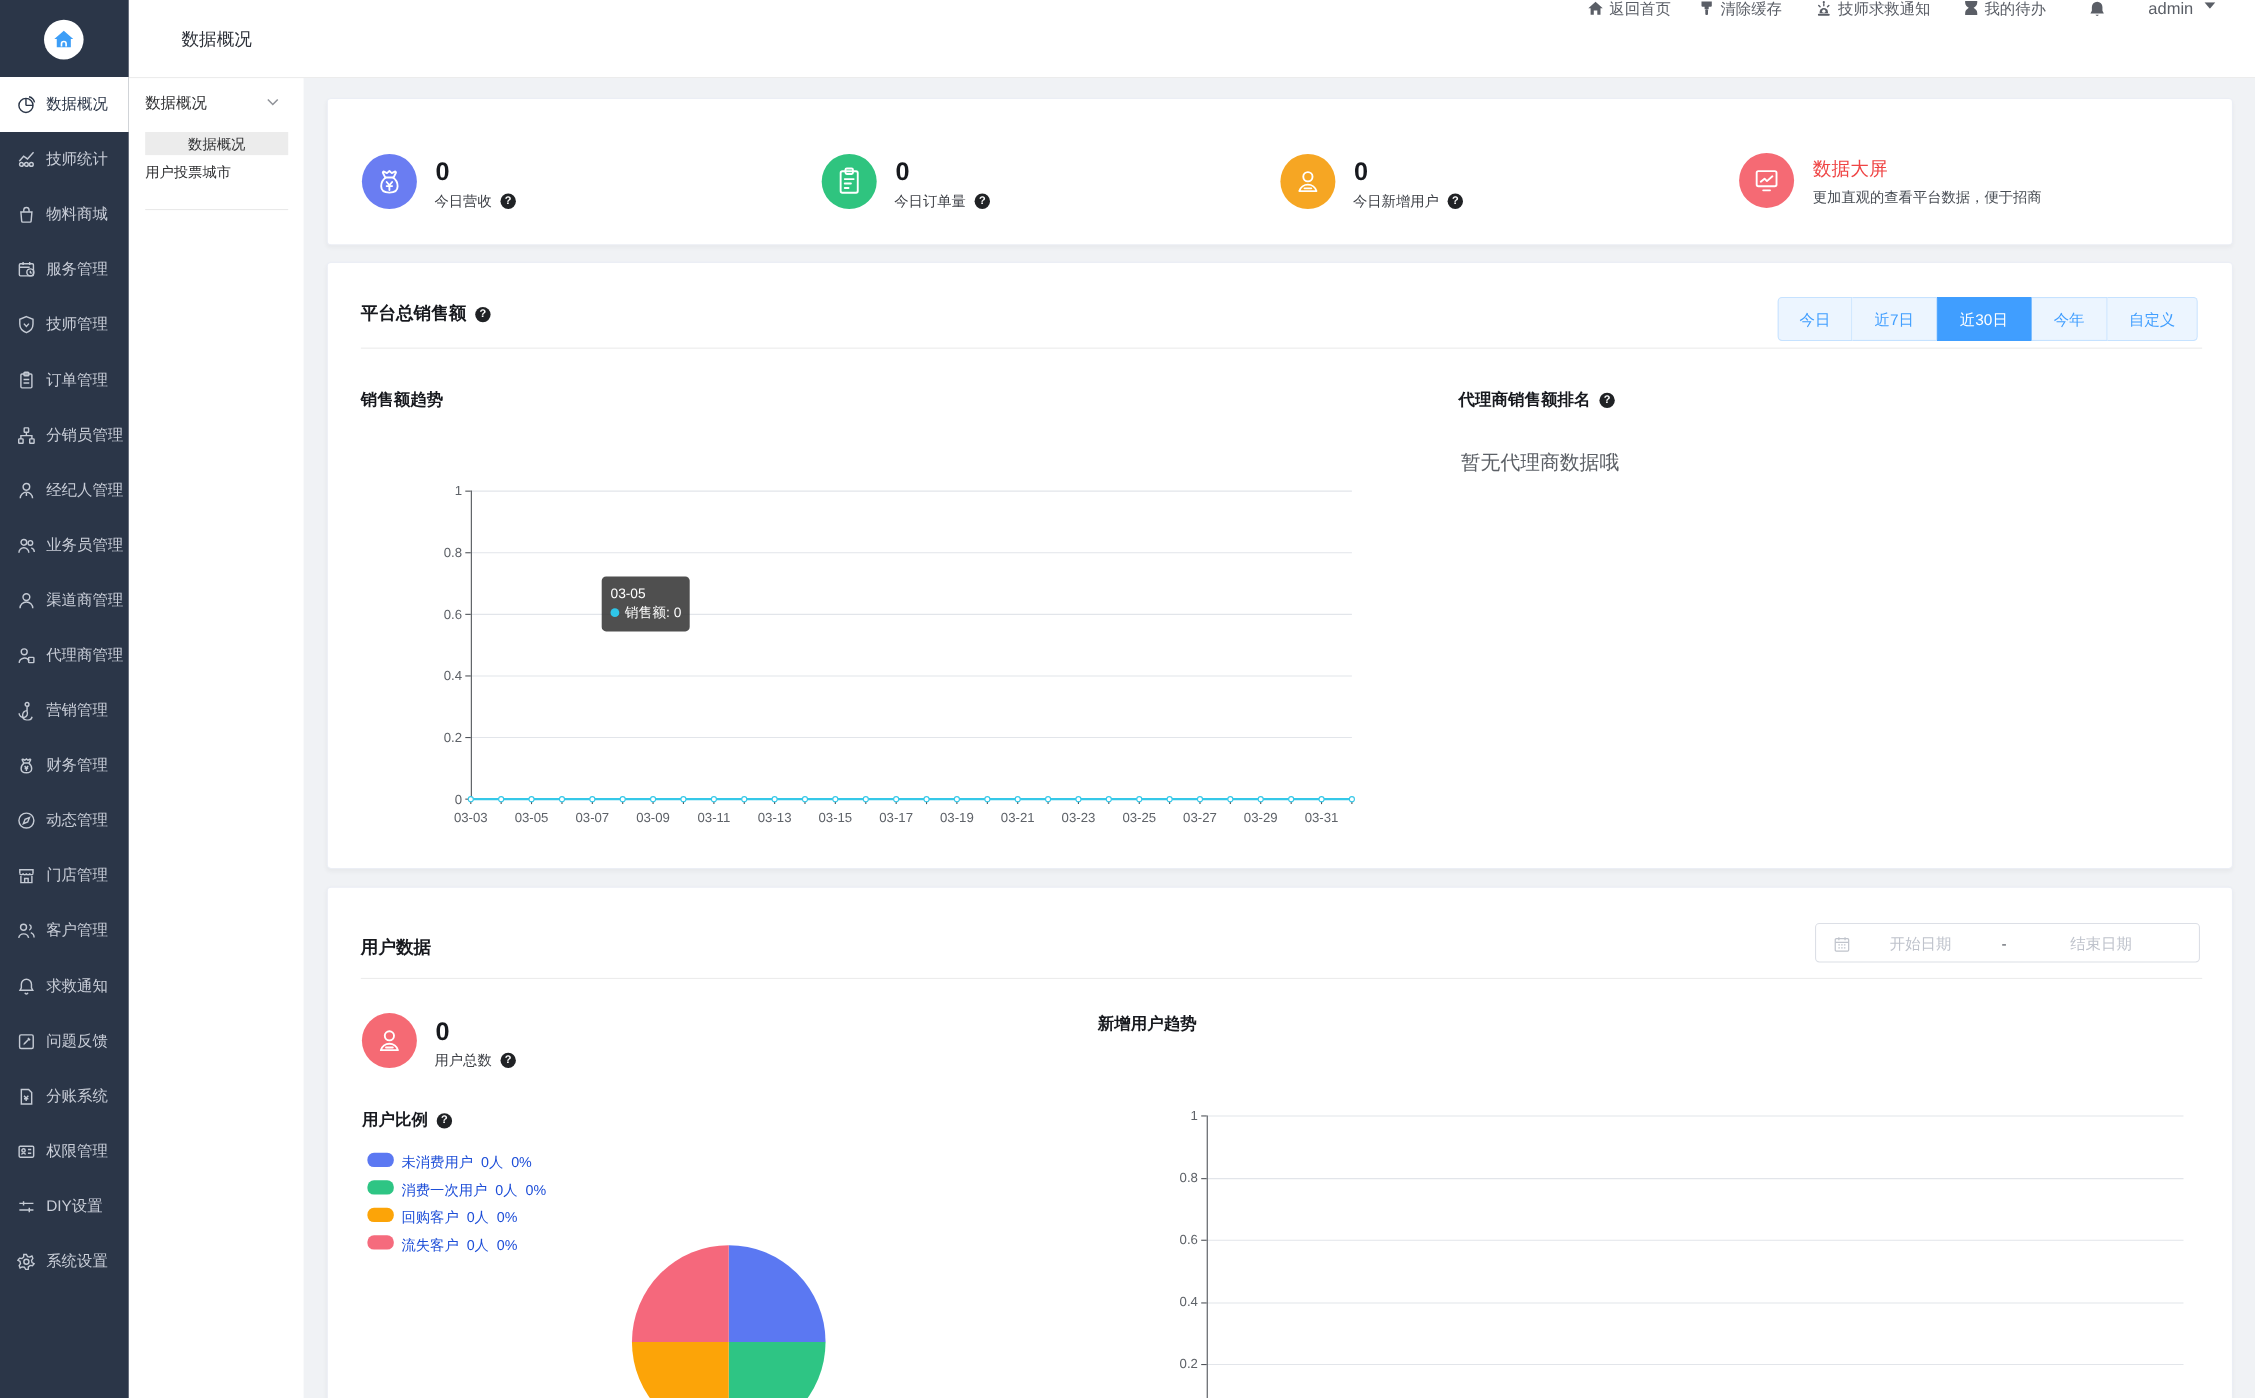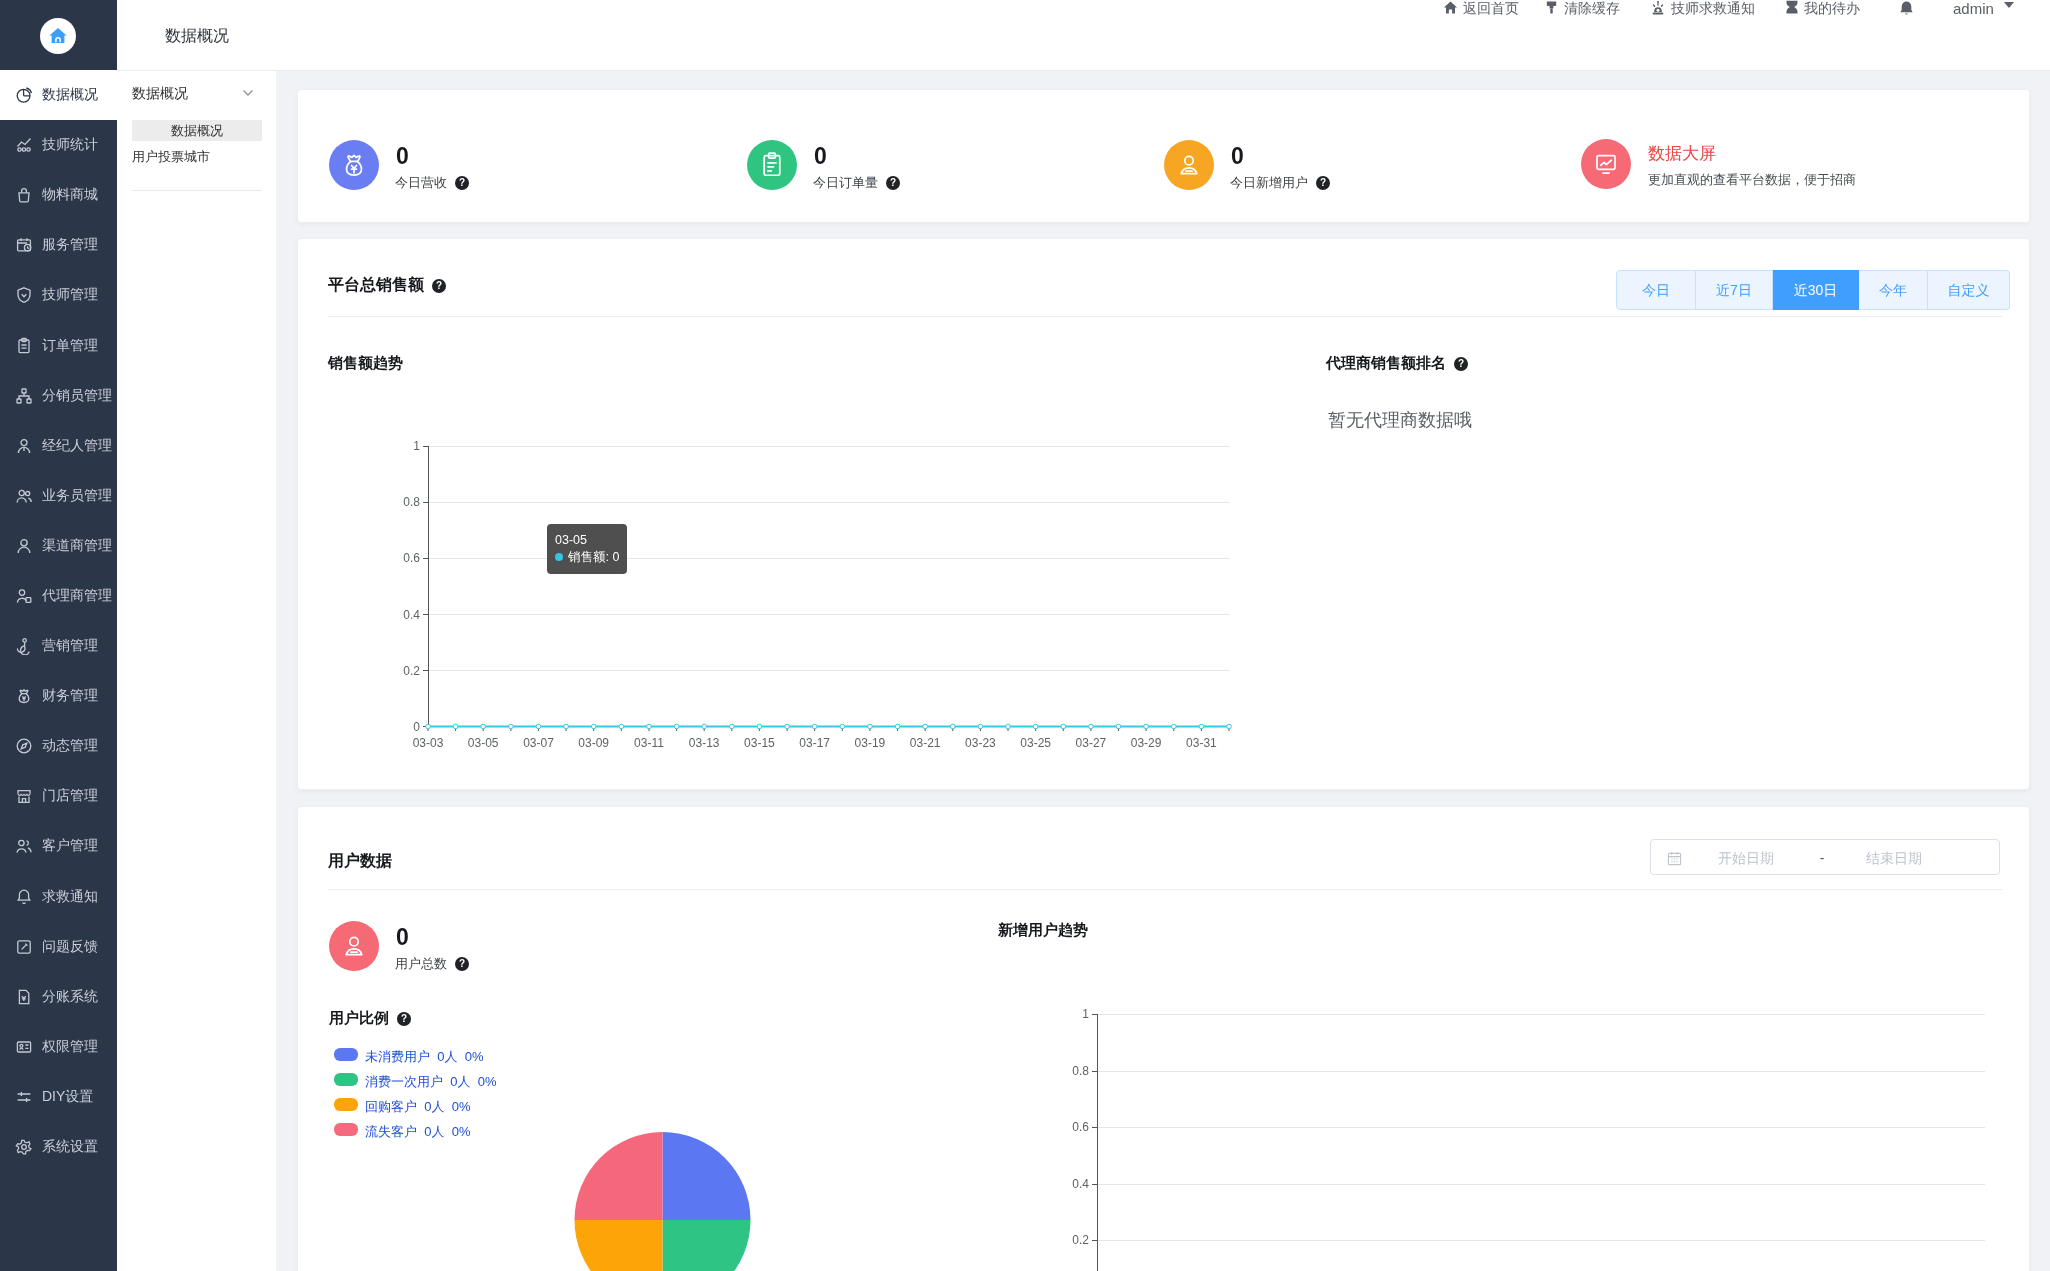--- a/index.html
+++ b/index.html
@@ -322,21 +322,21 @@
         </g>
       </svg>
   </div>
   <div class="abs" style="left:1350px;top:52px;font-size:17px;font-weight:normal;color:#ef4444">数据大屏</div>
   <div class="abs" style="left:1350px;top:81px;font-size:13px;color:#484d54">更加直观的查看平台数据，便于招商</div>
 </div>
 
 <div class="card c2">
   <div class="ctitle" style="left:30px;top:36px">平台总销售额<span class="q">?</span></div>
   <div class="tabs" style="left:1318px;top:31px">
-    <div class="tab" style="width:80px">今日</div>
+    <div class="tab" style="width:68px">今日</div>
     <div class="tab" style="width:77px">近7日</div>
     <div class="tab on" style="width:86px">近30日</div>
     <div class="tab" style="width:69px">今年</div>
     <div class="tab" style="width:82px">自定义</div>
   </div>
   <div class="hr" style="top:77px"></div>
   <div class="sct" style="left:30px;top:115px">销售额趋势</div>
   <div class="sct" style="left:1028px;top:115px">代理商销售额排名<span class="q">?</span></div>
   <div class="empty" style="left:1030px;top:169px;font-size:18px">暂无代理商数据哦</div>
   <svg class="abs" style="left:83px;top:192px" width="880" height="340" viewBox="0 0 880 340">
@@ -456,21 +456,21 @@
   <div class="dr" style="left:1352px;top:32px;width:350px;height:36px">
     <svg class="abs" style="left:16px;top:11px" width="15" height="15" viewBox="0 0 16 16">
         <g fill="none" stroke="#c0c4cc" stroke-width="1.2">
           <rect x="1.5" y="2.5" width="13" height="12" rx="1"></rect>
           <path d="M1.5 6 H14.5 M5 1 V4 M11 1 V4"></path>
           <path d="M4.5 8.5 H6 M7.2 8.5 H8.7 M9.9 8.5 H11.4 M4.5 11.5 H6 M7.2 11.5 H8.7 M9.9 11.5 H11.4"></path>
         </g>
       </svg>
     <span style="left:40px;width:110px">开始日期</span>
     <span style="left:160px;width:22px;color:#565b63">-</span>
-    <span style="left:188px;width:110px">结束日期</span>
+    <span style="left:204px;width:110px">结束日期</span>
   </div>
   <div class="hr" style="top:82px"></div>
   <div class="circle" style="left:31px;top:114px;background:#f56a74">
     <svg width="28" height="28" viewBox="0 0 18 18">
         <g fill="none" stroke="#fff" stroke-width="1.1" stroke-linecap="round" stroke-linejoin="round">
           <circle cx="9" cy="6.2" r="2.7"></circle>
           <path d="M4 14.6 a5.2 5.2 0 0 1 10 0 Z"></path>
           <path d="M7 13 H11"></path>
         </g>
       </svg>

